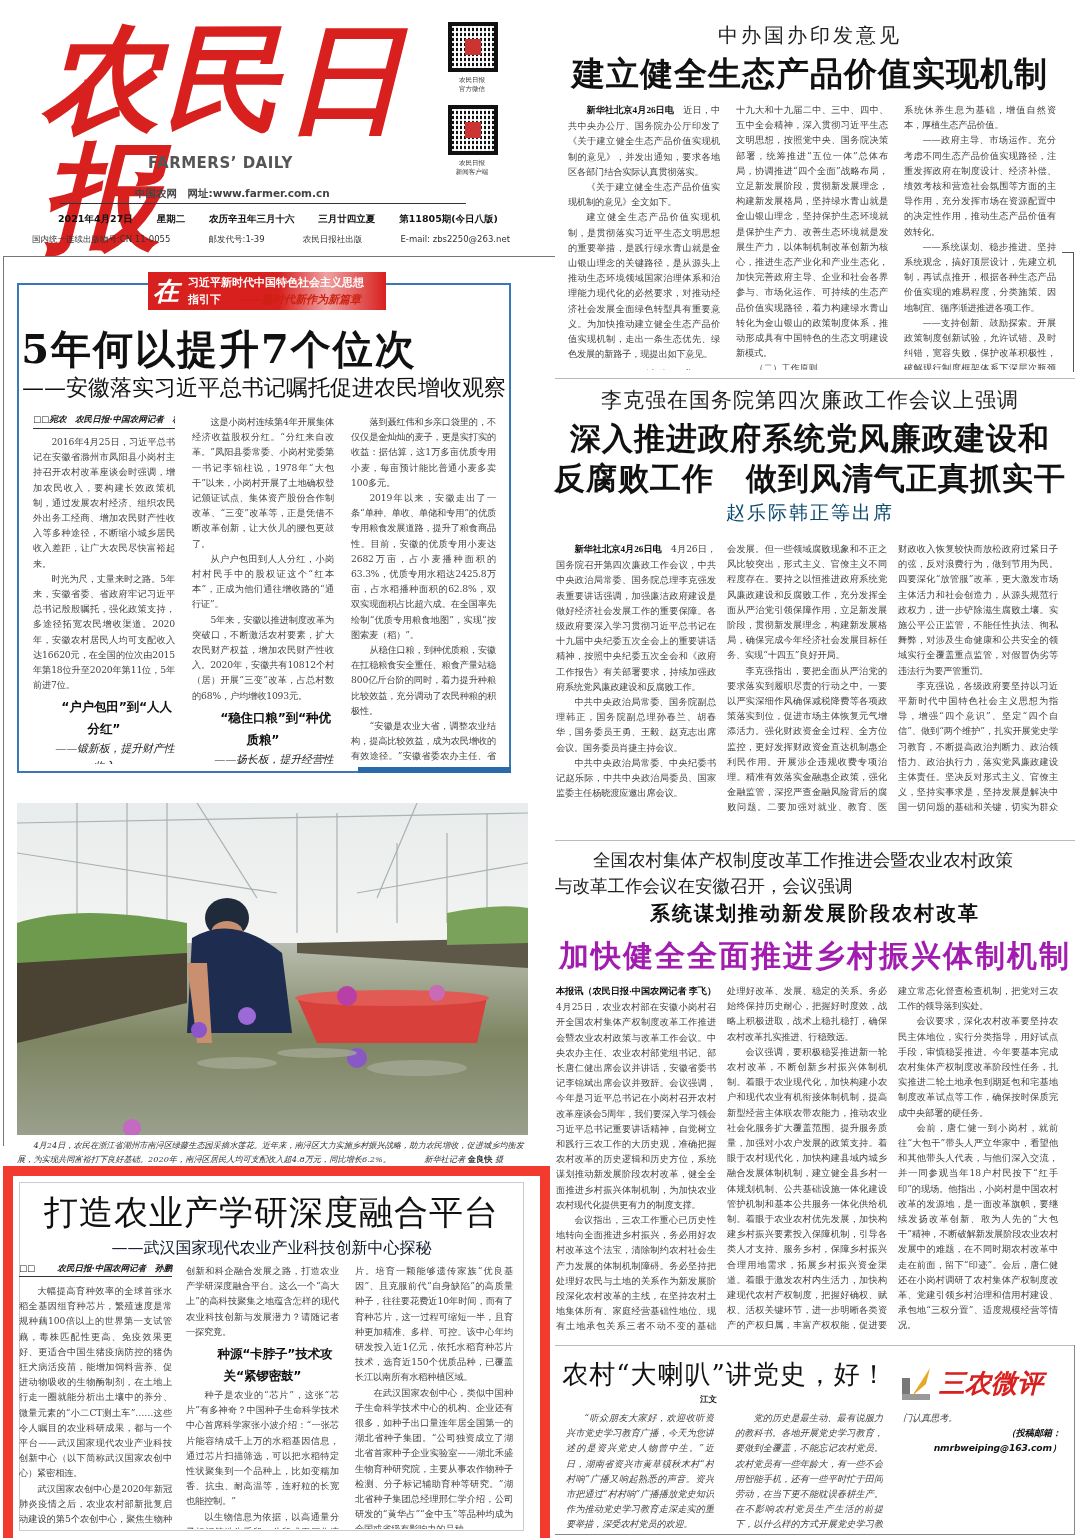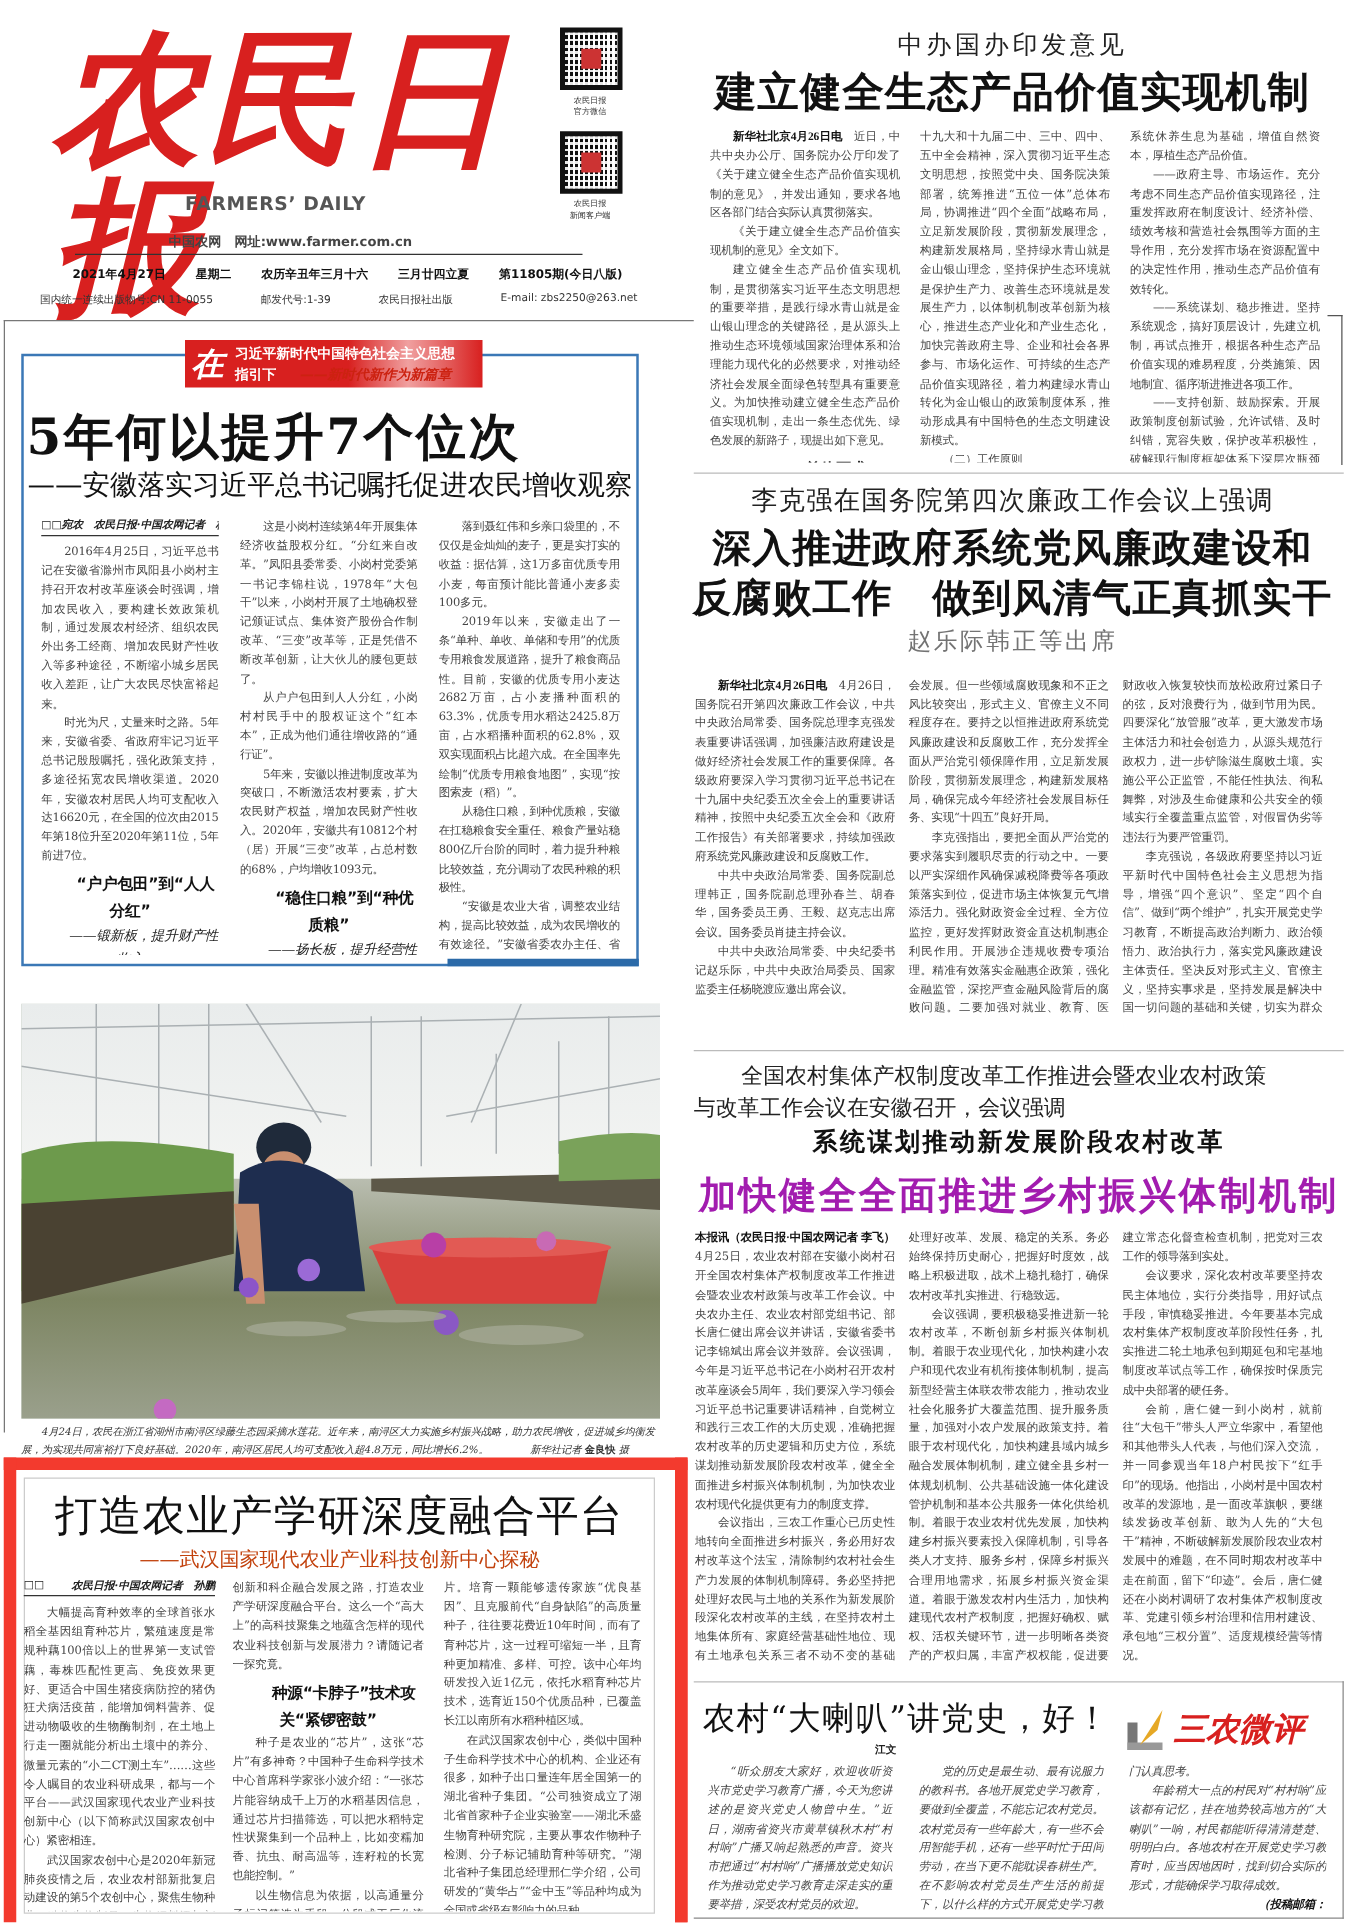--- a/index.html
+++ b/index.html
@@ -117,21 +117,21 @@
     <p><span>2019年以来，安徽走出了一条“单种、单收、单储和专用”的优质专用粮食发展道路，提升了粮食商品性。目前，安徽的优质专用小麦达2682万亩，占小麦播种面积的63.3%，优质专用水稻达2425.8万亩，占水稻播种面积的62.8%，双双实现面积占比超六成。在全国率先绘制“优质专用粮食地图”，实现“按图索麦（稻）”。</span></p>
     <p><span>从稳住口粮，到种优质粮，安徽在扛稳粮食安全重任、粮食产量站稳800亿斤台阶的同时，着力提升种粮比较效益，充分调动了农民种粮的积极性。</span></p>
     <p><span>“安徽是农业大省，调整农业结构，提高比较效益，成为农民增收的有效途径。”安徽省委农办主任、省农业农村厅厅长卢仕仁介绍。</span></p>
   </div>
 
 <div class="hr" style="left:555px;top:378px;width:520px;height:1px;background:#bbb"></div>
 <div class="abs" style="left:540px;top:380px;width:540px;height:430px">
   <div class="abs serif" style="left:0;top:6px;width:540px;text-align:center;font-size:21px;color:#222;letter-spacing:1px">李克强在国务院第四次廉政工作会议上强调</div>
   <div class="abs serif" style="left:0;top:38px;width:540px;text-align:center;font-size:31px;font-weight:bold;color:#111;letter-spacing:1px">深入推进政府系统党风廉政建设和</div>
   <div class="abs serif" style="left:0;top:78px;width:540px;text-align:center;font-size:31px;font-weight:bold;color:#111;letter-spacing:1px;white-space:pre">反腐败工作　做到风清气正真抓实干</div>
-  <div class="abs serif" style="left:0;top:120px;width:540px;text-align:center;font-size:19px;color:#737373;letter-spacing:2px">赵乐际韩正等出席</div>
+  <div class="abs serif" style="left:0;top:120px;width:540px;text-align:center;font-size:19px;color:#0c4a6e;letter-spacing:2px">赵乐际韩正等出席</div>
 </div>
 <div class="col" style="left:556px;top:541px;width:160px;height:272px" id="a3c0">
     <p><span class="lead">新华社北京4月26日电　</span><span>4月26日，国务院召开第四次廉政工作会议，中共中央政治局常委、国务院总理李克强发表重要讲话强调，加强廉洁政府建设是做好经济社会发展工作的重要保障。各级政府要深入学习贯彻习近平总书记在十九届中央纪委五次全会上的重要讲话精神，按照中央纪委五次全会和《政府工作报告》有关部署要求，持续加强政府系统党风廉政建设和反腐败工作。</span></p>
     <p><span>中共中央政治局常委、国务院副总理韩正，国务院副总理孙春兰、胡春华，国务委员王勇、王毅、赵克志出席会议。国务委员肖捷主持会议。</span></p>
     <p><span>中共中央政治局常委、中央纪委书记赵乐际，中共中央政治局委员、国家监委主任杨晓渡应邀出席会议。</span></p>
   </div>
 <div class="col" style="left:727px;top:541px;width:160px;height:272px" id="a3c1">
     <p class="noind"><span>会发展。但一些领域腐败现象和不正之风比较突出，形式主义、官僚主义不同程度存在。要持之以恒推进政府系统党风廉政建设和反腐败工作，充分发挥全面从严治党引领保障作用，立足新发展阶段，贯彻新发展理念，构建新发展格局，确保完成今年经济社会发展目标任务、实现“十四五”良好开局。</span></p>
     <p><span>李克强指出，要把全面从严治党的要求落实到履职尽责的行动之中。一要以严实深细作风确保减税降费等各项政策落实到位，促进市场主体恢复元气增添活力。强化财政资金全过程、全方位监控，更好发挥财政资金直达机制惠企利民作用。开展涉企违规收费专项治理。精准有效落实金融惠企政策，强化金融监管，深挖严查金融风险背后的腐败问题。二要加强对就业、教育、医疗、养老等民生领域投入的监管，进一步优化投入结构，坚决查处截留挪用、虚支冒领、优亲厚友等行为。三要坚持政府过紧日子，把压减非急需非刚性支出等举措落到实处，不能因</span></p>
   </div>
@@ -223,21 +223,21 @@
     <p class="noind"><span>建立常态化督查检查机制，把党对三农工作的领导落到实处。</span></p>
     <p><span>会议要求，深化农村改革要坚持农民主体地位，实行分类指导，用好试点手段，审慎稳妥推进。今年要基本完成农村集体产权制度改革阶段性任务，扎实推进二轮土地承包到期延包和宅基地制度改革试点等工作，确保按时保质完成中央部署的硬任务。</span></p>
     <p><span>会前，唐仁健一到小岗村，就前往“大包干”带头人严立华家中，看望他和其他带头人代表，与他们深入交流，并一同参观当年18户村民按下“红手印”的现场。他指出，小岗村是中国农村改革的发源地，是一面改革旗帜，要继续发扬改革创新、敢为人先的“大包干”精神，不断破解新发展阶段农业农村发展中的难题，在不同时期农村改革中走在前面，留下“印迹”。会后，唐仁健还在小岗村调研了农村集体产权制度改革、党建引领乡村治理和信用村建设、承包地“三权分置”、适度规模经营等情况。</span></p>
     <p><span>农业农村部党组成员兼中央农办秘书局局长吴宏耀主持会议。安徽省委副书记程丽华，农业农村部总经济师、办公厅主任魏百刚出席会议。全国农村集体产权制度改革部际联席会议成员单位有关负责人，各省（区、市）和新疆生产建设兵团农业农村部门有关负责人参加会议。</span></p>
   </div>
 
 <div class="redframe" style="left:3px;top:1166px;width:547px;height:372px;border-bottom:none"></div>
 <div class="abs" style="left:540px;top:1168px;width:10px;height:370px;background:#f33a2e"></div>
 <div class="abs" style="left:19px;top:1182px;width:505px;height:349px;border:1px solid #ccc;background:#fff"></div>
 <div class="abs sans" style="left:19px;top:1190px;width:505px;text-align:center;font-size:34px;color:#111;letter-spacing:1px">打造农业产学研深度融合平台</div>
-<div class="abs serif" style="left:19px;top:1238px;width:505px;text-align:center;font-size:16px;color:#c2410c">——武汉国家现代农业产业科技创新中心探秘</div>
+<div class="abs serif" style="left:19px;top:1238px;width:505px;text-align:center;font-size:16px;color:#0f172a">——武汉国家现代农业产业科技创新中心探秘</div>
 <div class="abs serif" style="left:19px;top:1263px;width:153px;height:14px;font-size:8.6px;font-style:italic;font-weight:bold;color:#222;border-bottom:1px solid #333;display:flex;justify-content:space-between">
   <span>□□</span>
   <span>农民日报·中国农网记者　孙鹏</span>
 </div>
 <div class="col" style="left:19px;top:1283px;width:153px;height:246px" id="a5c0">
     <p><span>大幅提高育种效率的全球首张水稻全基因组育种芯片，繁殖速度是常规种藕100倍以上的世界第一支试管藕，毒株匹配性更高、免疫效果更好、更适合中国生猪疫病防控的猪伪狂犬病活疫苗，能增加饲料营养、促进动物吸收的生物酶制剂，在土地上行走一圈就能分析出土壤中的养分、微量元素的“小二CT测土车”……这些令人瞩目的农业科研成果，都与一个平台——武汉国家现代农业产业科技创新中心（以下简称武汉国家农创中心）紧密相连。</span></p>
     <p><span>武汉国家农创中心是2020年新冠肺炎疫情之后，农业农村部新批复启动建设的第5个农创中心，聚焦生物种业、动物生物制品、生物饲料添加剂三大主导产业，先行先试探索农业科技产业互融互促的机制</span></p>
   </div>
 <div class="col" style="left:186px;top:1263px;width:153px;height:266px" id="a5c1">
     <p class="noind"><span>创新和科企融合发展之路，打造农业产学研深度融合平台。这么一个“高大上”的高科技聚集之地蕴含怎样的现代农业科技创新与发展潜力？请随记者一探究竟。</span></p>
@@ -262,17 +262,16 @@
   <div class="abs serif" style="left:44px;top:4px;font-size:26px;font-weight:bold;font-style:italic;color:#d8201f;white-space:nowrap">三农微评</div>
 </div>
 <div class="col" style="left:566px;top:1410px;width:148px;height:120px;font-style:italic" id="a6c0">
     <p><span>“听众朋友大家好，欢迎收听资兴市党史学习教育广播，今天为您讲述的是资兴党史人物曾中生。”近日，湖南省资兴市黄草镇秋木村“村村响”广播又响起熟悉的声音。资兴市把通过“村村响”广播播放党史知识作为推动党史学习教育走深走实的重要举措，深受农村党员的欢迎。</span></p>
   </div>
 <div class="col" style="left:735px;top:1410px;width:148px;height:120px;font-style:italic" id="a6c1">
     <p><span>党的历史是最生动、最有说服力的教科书。各地开展党史学习教育，要做到全覆盖，不能忘记农村党员。农村党员有一些年龄大，有一些不会用智能手机，还有一些平时忙于田间劳动，在当下更不能耽误春耕生产。在不影响农村党员生产生活的前提下，以什么样的方式开展党史学习教育，需要各地各相关部</span></p>
   </div>
 <div class="col" style="left:903px;top:1410px;width:158px;height:120px;font-style:italic" id="a6c2">
     <p class="noind"><span>门认真思考。</span></p>
-    <p><span>年龄稍大一点的村民对“村村响”应该都有记忆，挂在地势较高地方的“大喇叭”一响，村民都能听得清清楚楚、明明白白。各地农村在开展党史学习教育时，应当因地因时，找到切合实际的形式，才能确保学习取得成效。</span></p>
     <p class="cont">（投稿邮箱：nmrbweiping@163.com）</p>
   </div>
 <div class="abs" style="left:555px;top:1534px;width:520px;height:1px;background:#888"></div>
 <div class="abs" style="left:1074px;top:1345px;width:1px;height:190px;background:#888"></div>
 
 </body></html>

